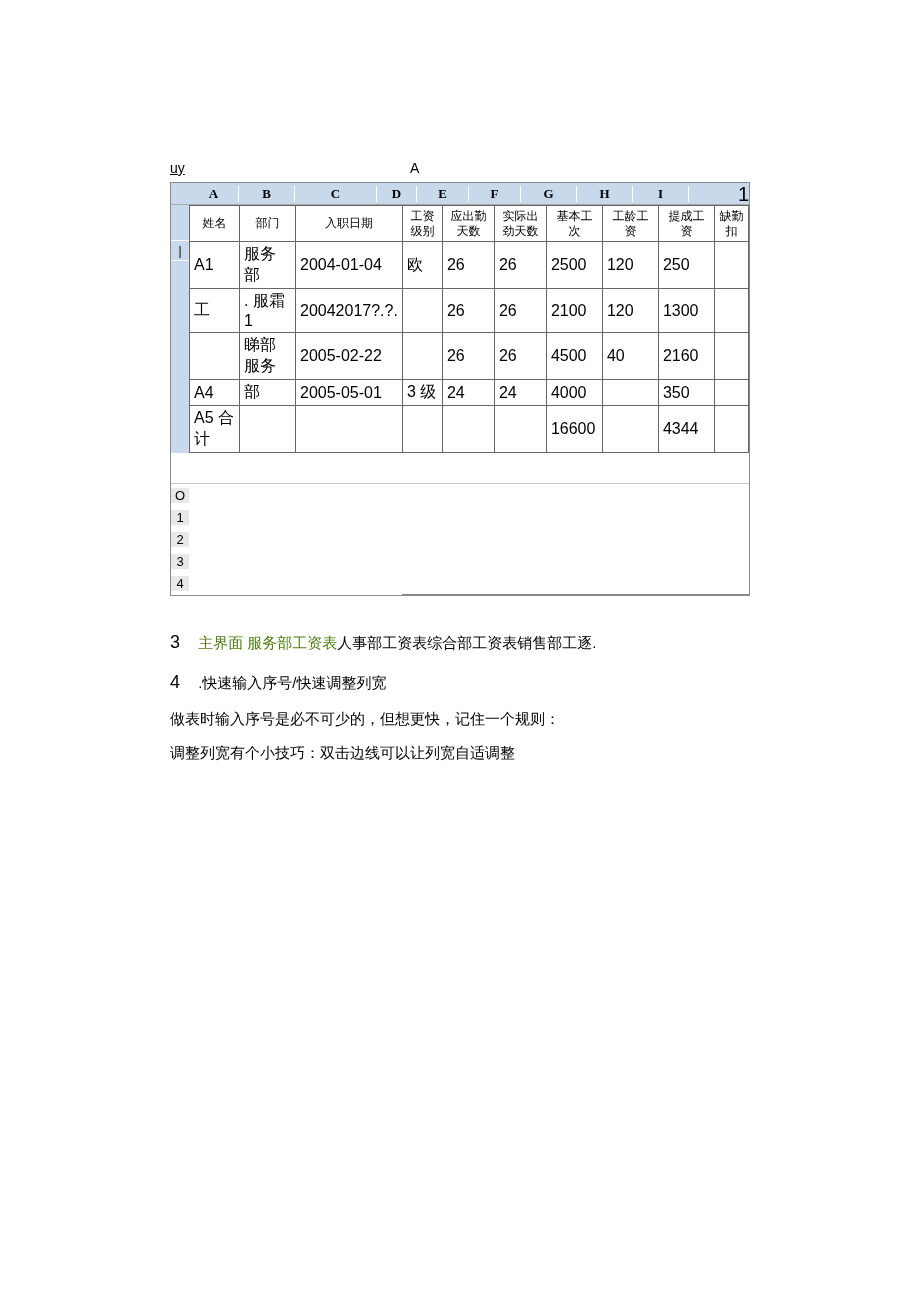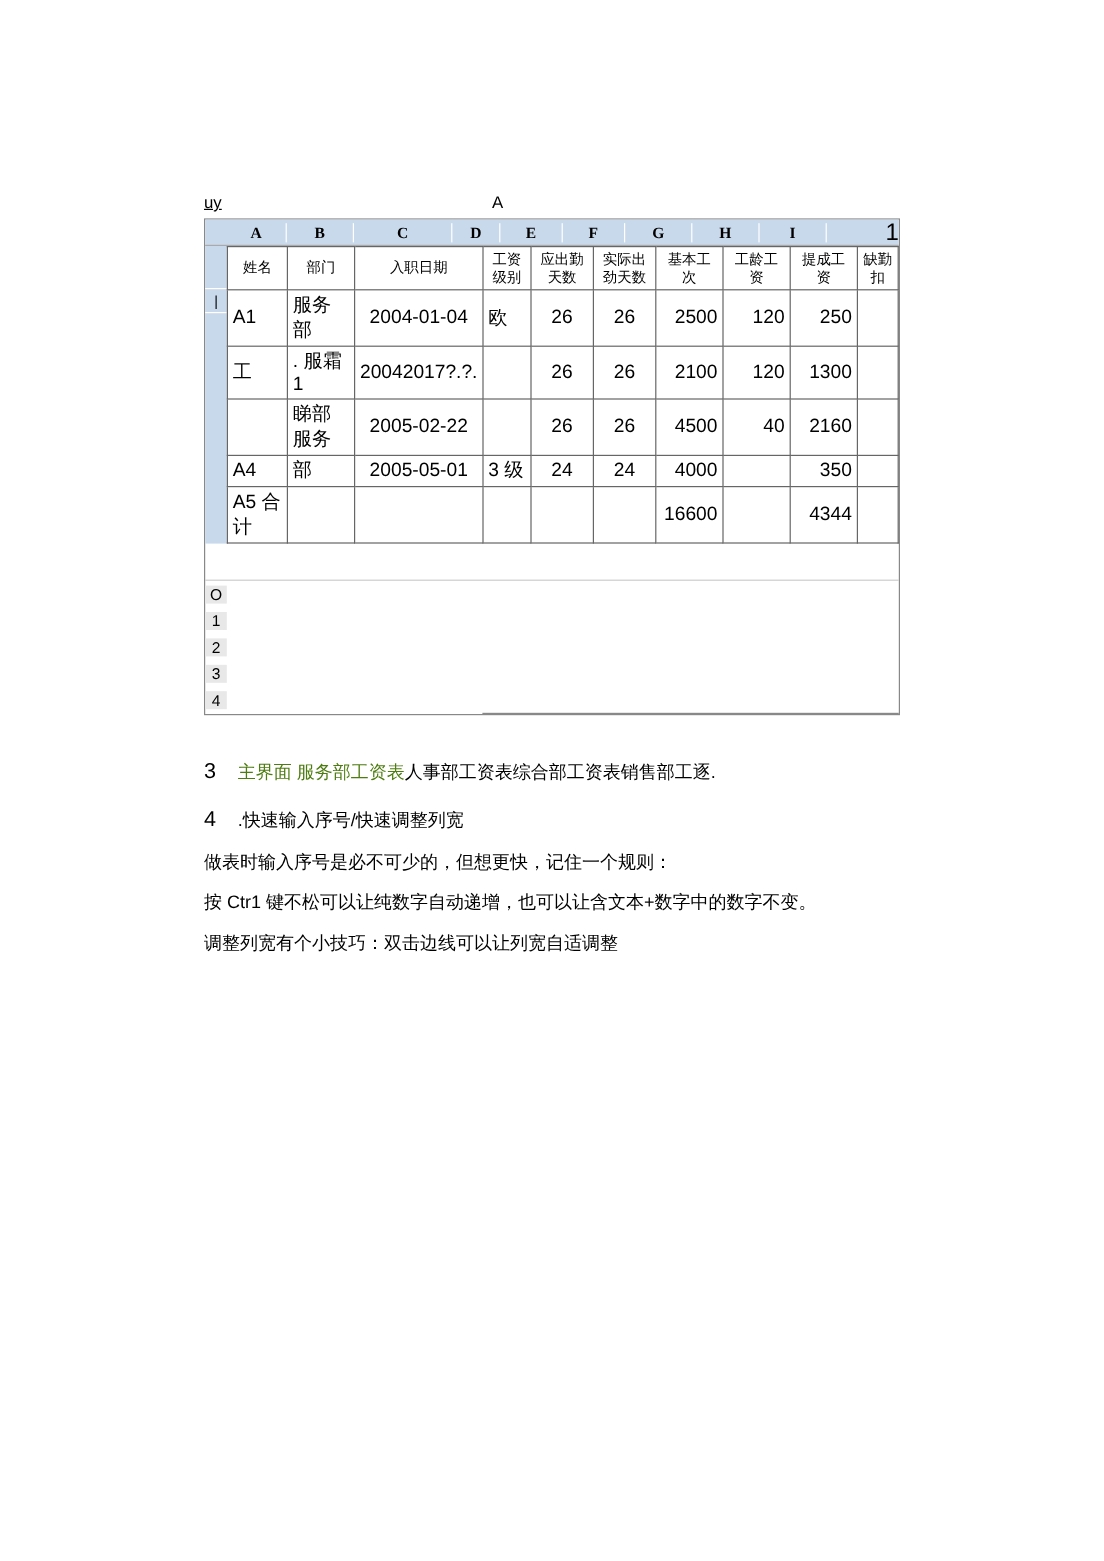--- a/index.html
+++ b/index.html
@@ -60,22 +60,22 @@
       line-height: 1.2;
       height: 36px;
     }
     table.grid td {
       border: 1px solid #666;
       padding: 2px 4px;
       height: 18px;
       font-size: 16px;
       vertical-align: middle;
     }
-    table.grid td.num { text-align: right; }
-    table.grid td.ctr { text-align: center; }
+    table.grid td.num { text-align: left; }
+    table.grid td.ctr { text-align: left; }
     .blank-rows {
       display: flex; flex-direction: column;
       border-top: 1px solid #ccc;
       margin-top: 30px;
     }
     .blank-rows .r {
       display: flex; height: 22px; align-items:center;
     }
     .blank-rows .r .lbl {
       width: 18px; text-align:center; font-size:13px;
@@ -230,17 +230,16 @@
   <div class="body-text">
     <p>
       <span class="idx3">3</span>
       <span class="link-blue">主界面  服务部工资表</span><span>人事部工资表综合部工资表销售部工逐.</span>
     </p>
     <p>
       <span class="idx4">4</span>
       <span>.快速输入序号/快速调整列宽</span>
     </p>
     <p>做表时输入序号是必不可少的，但想更快，记住一个规则：</p>
-    <p>按 Ctr1 键不松可以让纯数字自动递增，也可以让含文本+数字中的数字不变。</p>
     <p>调整列宽有个小技巧：双击边线可以让列宽自适调整</p>
   </div>
 
 </div>
 
 </body></html>

